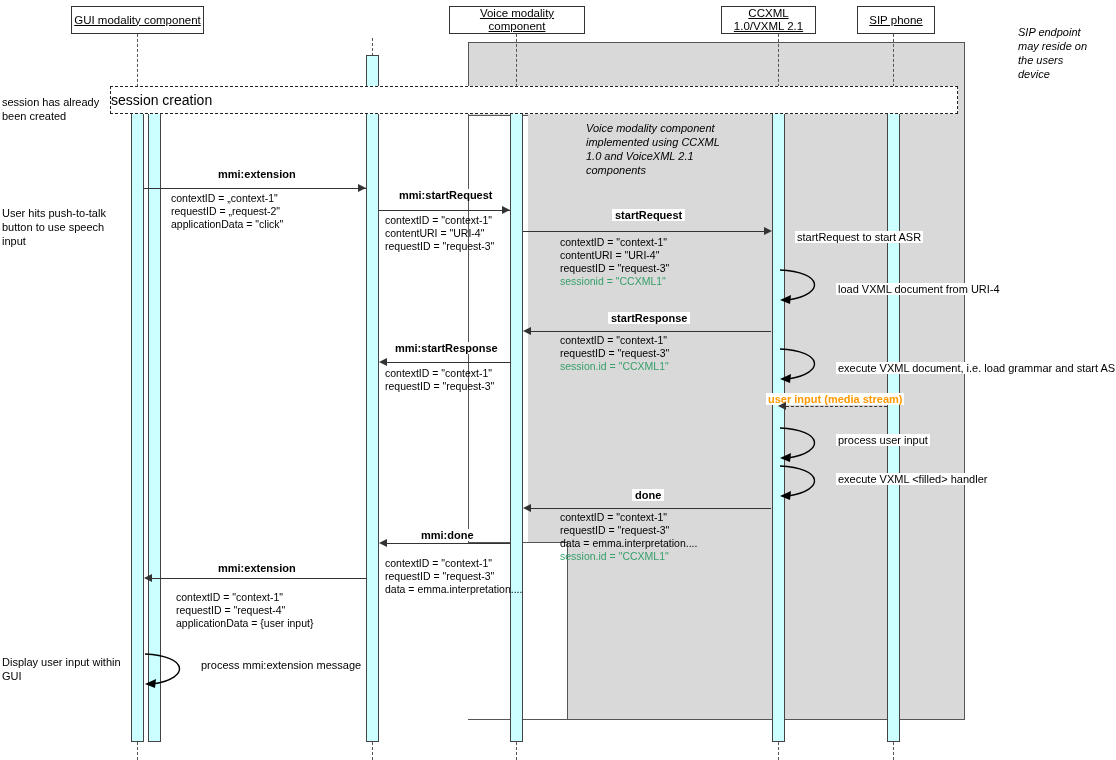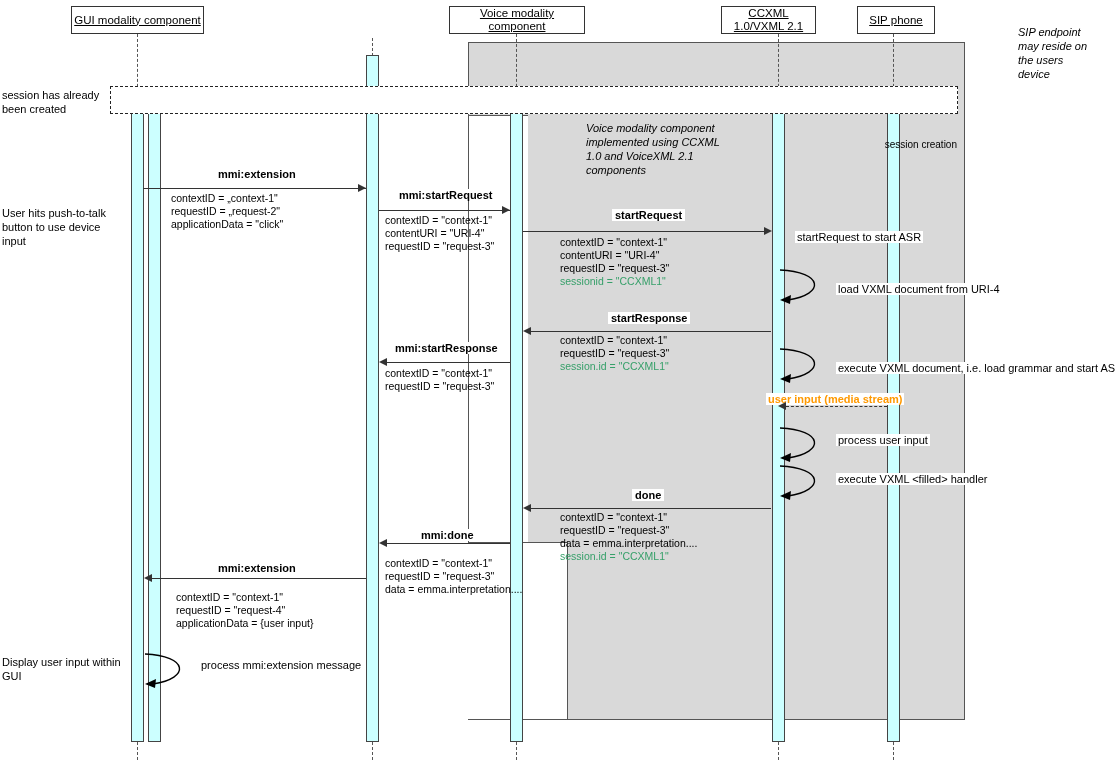--- a/index.html
+++ b/index.html
@@ -16,21 +16,21 @@
            display:flex;align-items:center;justify-content:center;text-align:center;
            font-size:11.5px;line-height:13px;}
   .lifebox span{text-decoration:underline;display:block;}
 
   
   .lifeline{position:absolute;width:0;border-left:1px dashed #555;}
   .activation{position:absolute;background:#ccffff;border:1px solid #444;box-sizing:border-box;width:13px;}
 
   
   .frame{position:absolute;border:1px dashed #222;background:#fff;box-sizing:border-box;}
-  .frame-label{position:absolute;width:100%;text-align:right;font-size:10px;top:5px;margin-top:47px;}
+  .frame-label{position:absolute;width:100%;text-align:left;font-size:14px;top:5px;}
 
   
   .arrow{position:absolute;height:0;border-top:1px solid #333;}
   .arrow.dash{border-top:1px dashed #333;}
   .ahead{position:absolute;width:0;height:0;border-top:4px solid transparent;border-bottom:4px solid transparent;}
   .ahead.right{border-left:8px solid #333;}
   .ahead.left{border-right:8px solid #333;}
 
   
   .msg-label{position:absolute;font-size:11px;font-weight:bold;background:#fff;padding:0 3px;white-space:nowrap;}
@@ -89,28 +89,28 @@
   <div class="activation" style="left:510px;top:113px;height:629px;"></div>
 
   <div class="activation" style="left:772px;top:113px;height:629px;"></div>
 
   <div class="activation" style="left:887px;top:113px;height:629px;"></div>
 
   <div class="frame" style="left:110px;top:86px;width:848px;height:28px;">
     <div class="frame-label">session creation</div>
   </div>
 
-  <div class="leftnote" style="left:2px;top:88px;">
+  <div class="leftnote" style="left:2px;top:95px;">
     <div>session has already</div>
     <div>been created</div>
   </div>
 
   <div class="leftnote" style="left:2px;top:206px;">
     <div>User hits push-to-talk</div>
-    <div>button to use device</div>
+    <div>button to use speech</div>
     <div>input</div>
   </div>
 
   <div class="leftnote" style="left:2px;top:655px;">
     <div>Display user input within</div>
     <div>GUI</div>
   </div>
 
   <div class="note italic" style="left:974px;top:25px;width:90px;margin-left:44px;">
     <div>SIP endpoint</div>

